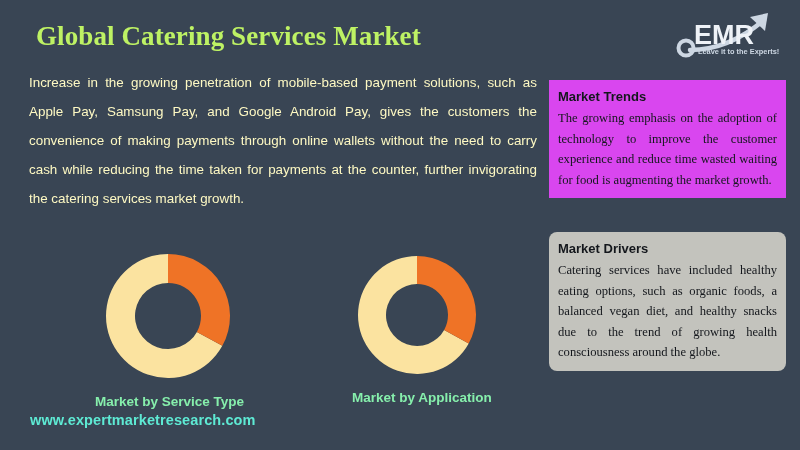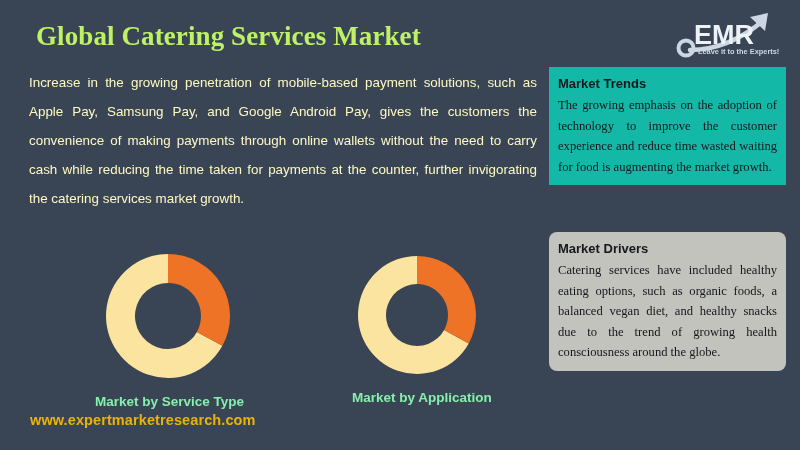--- a/index.html
+++ b/index.html
@@ -56,22 +56,22 @@
 
   
   .info-box {
     position: absolute;
     left: 549px;
     width: 237px;
     box-sizing: border-box;
     padding: 7px 9px 8px 9px;
   }
   #box-trends {
-    top: 67px;
-    background: #14b8a6;
+    top: 80px;
+    background: #d946ef;
   }
   #box-drivers {
     top: 232px;
     background: #c3c3bd;
     border-radius: 8px;
   }
   .box-title {
     font-size: 13px;
     font-weight: bold;
     color: #14171c;
@@ -102,21 +102,21 @@
     white-space: nowrap;
   }
 
   
   #footer-url {
     position: absolute;
     left: 30px;
     top: 412px;
     font-size: 14.5px;
     font-weight: bold;
-    color: #eab308;
+    color: #5eead4;
     letter-spacing: 0.1px;
   }
 </style>
 </head>
 <body>
 
 <div id="slide">
 
   <div id="logo">
     <svg width="120" height="52" viewBox="0 0 120 52">

